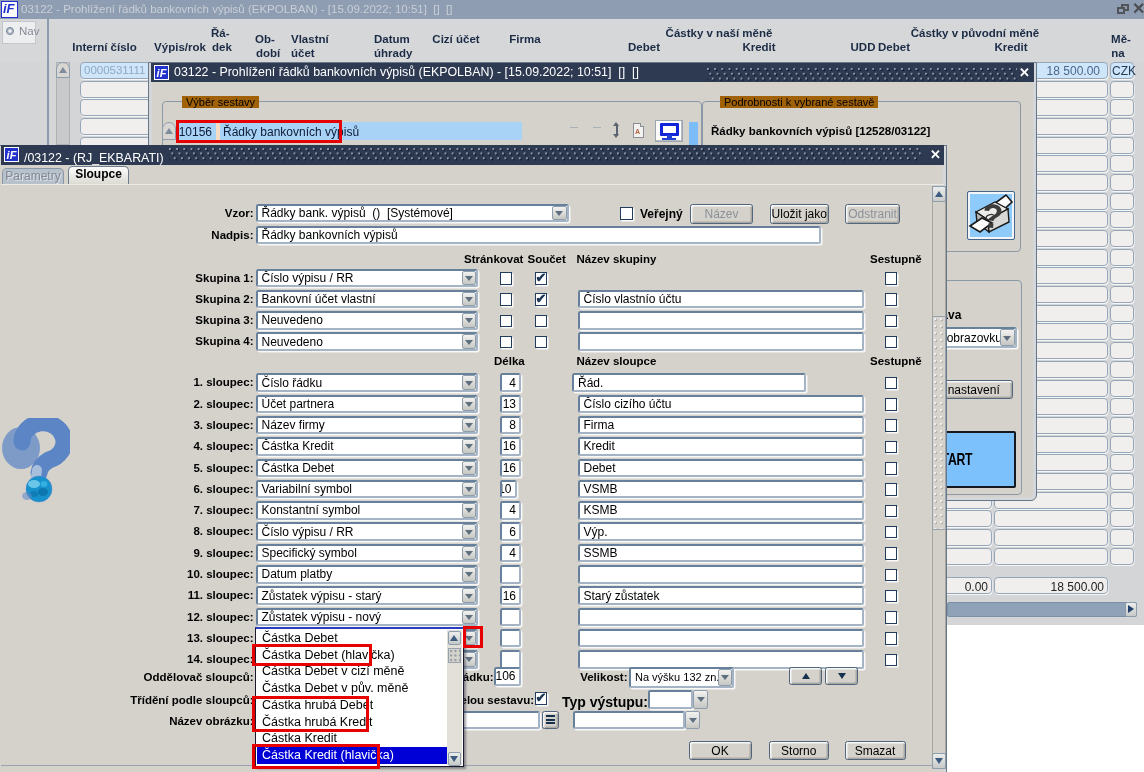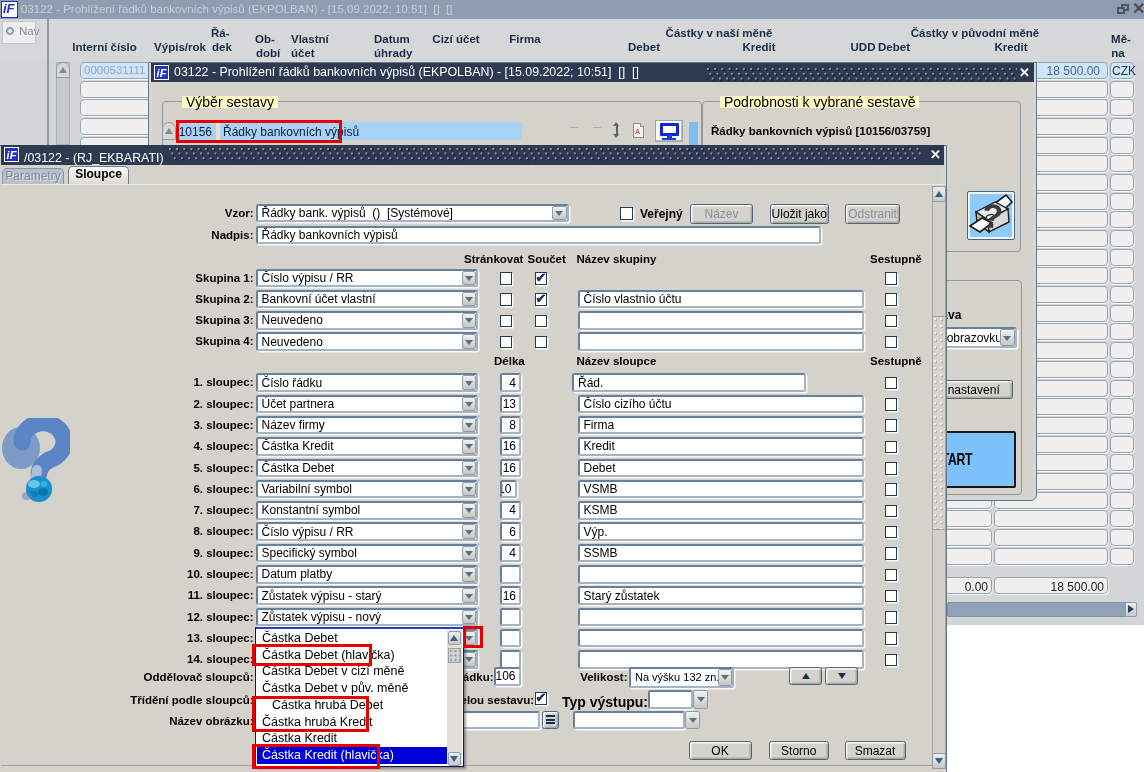--- a/index.html
+++ b/index.html
@@ -25,21 +25,21 @@
  radial-gradient(circle at 1px 1px,#8b96a8 0.95px,rgba(0,0,0,0) 1.35px),
  radial-gradient(circle at 1px 1px,#111b2e 1px,rgba(0,0,0,0) 1.4px),
  radial-gradient(circle at 1px 1px,#8b96a8 0.95px,rgba(0,0,0,0) 1.35px),
  radial-gradient(circle at 1px 1px,#111b2e 1px,rgba(0,0,0,0) 1.4px),
  radial-gradient(circle at 1px 1px,#8b96a8 0.95px,rgba(0,0,0,0) 1.35px),
  radial-gradient(circle at 1px 1px,#111b2e 1px,rgba(0,0,0,0) 1.4px);
  background-size:7.2px 14.4px;
  background-position:0 0,1.1px 1.1px,2.4px 4.8px,3.5px 5.9px,4.8px 9.6px,5.9px 10.7px}
 .xbtn{position:absolute;color:#fff;font-size:13px;font-weight:bold;line-height:13px}
 .grp{position:absolute;border:1px solid #8b98a6;border-radius:4px}
-.grplbl{position:absolute;background:#fef9c3;color:#000;font-size:14px;line-height:12px;
+.grplbl{position:absolute;background:#a16207;color:#000;font-size:11px;line-height:12px;
  padding:0 4px;white-space:nowrap}
 
 .fld{position:absolute;background:#fff;border:2px solid;
  border-color:#67809c #a4b4c4 #a4b4c4 #67809c;border-radius:2.5px;
  box-shadow:1.5px 1.5px 0 rgba(255,255,255,.85);
  font-size:12px;color:#000;white-space:nowrap;overflow:hidden}
 .fld .tx{position:absolute;left:4px;top:50%;transform:translateY(-50%);white-space:nowrap}
 .arw{position:absolute;background:linear-gradient(#f2f2f0,#c6c7c3);
  border:1px solid #8e9dac;border-radius:2px}
 .arw:after{content:"";position:absolute;left:50%;top:50%;transform:translate(-50%,-38%);
@@ -233,21 +233,21 @@
 <div class="dtb" style="left:151px;top:63px;width:883px;height:19px;z-index:11">
       <div class="dots" style="left:556px;top:4.5px;width:310px;height:13.5px"></div>
       <span style="position:absolute;left:23px;top:2px">03122 - Prohlížení řádků bankovních výpisů (EKPOLBAN) - [15.09.2022; 10:51]&nbsp; [] &nbsp;[]</span>
       <div class="ab" style="left:3px;top:1.5px;width:15px;height:15px;background:#2233cc;border:1px solid #fff;color:#fff;font-size:11px;font-weight:bold;font-style:italic;text-align:center;line-height:15px">iF</div>
       <div class="xbtn" style="left:868px;top:3px">✕</div>
     </div>
 <div class="grp" style="left:162px;top:101px;width:540px;height:60px;z-index:11"></div>
 <div class="grplbl" style="left:182px;top:96px;z-index:11">Výběr sestavy</div>
 <div class="grp" style="left:702px;top:101px;width:319px;height:151px;z-index:11"></div>
 <div class="grplbl" style="left:720px;top:96px;z-index:11">Podrobnosti k vybrané sestavě</div>
-<div class="ab" style="left:711px;top:125px;font-size:11.5px;font-weight:bold;z-index:11">Řádky bankovních výpisů [10156/03759]</div>
+<div class="ab" style="left:711px;top:125px;font-size:11.5px;font-weight:bold;z-index:11">Řádky bankovních výpisů [12528/03122]</div>
 <div class="ab ctr" style="left:162px;top:122px;width:13.5px;height:18px;background:#d8d6d2;border:1px solid #8e9dac;border-radius:7px 7px 0 0;z-index:11">
       <div class="tri-u" style="border-bottom-color:#7e8c9a"></div>
     </div>
 <div class="ab" style="left:178px;top:122px;width:38px;height:18px;background:#a9d3f6;z-index:11"></div>
 <div class="ab" style="left:216px;top:122px;width:3.5px;height:18px;background:#f5dcc4;z-index:11"></div>
 <div class="ab" style="left:219.5px;top:122px;width:302px;height:18px;background:#a9d3f6;z-index:11"></div>
 <div class="ab" style="left:178px;top:124.5px;width:34px;text-align:right;font-size:12px;color:#0c1c34;z-index:11">10156</div>
 <div class="ab" style="left:223px;top:124.5px;font-size:12px;color:#0c1c34;z-index:11">Řádky bankovních výpisů</div>
 <div class="redbox" style="left:175.5px;top:119.5px;width:166.5px;height:23.5px;z-index:12"></div>
 <div class="ab" style="left:570px;top:126.5px;width:8px;height:1.6px;background:#aab0b8;z-index:11"></div>
@@ -555,21 +555,21 @@
     </div>
 <div class="ab ctr sbtn" style="left:931.5px;top:753px;width:14.5px;height:16px;z-index:21">
       <div class="tri-d"></div>
     </div>
 <div class="ab" style="left:931.5px;top:316px;width:14.5px;height:214px;background:#d6d3cd;border:1px solid #97a2ad;background-image:radial-gradient(circle at 2px 2px,#efefed 1.2px,transparent 1.6px),radial-gradient(circle at 2px 2px,#b3b0aa 1.2px,transparent 1.6px);background-size:6px 7px,6px 7px;background-position:0 0,1px 1px;z-index:21"></div>
 <div class="ab" style="left:255px;top:627px;width:208.5px;height:139.5px;background:#fff;border:1.5px solid #1a1a2c;border-top:2px solid #2a3cc0;box-shadow:2px 2px 2px rgba(40,40,60,.45);z-index:35"></div>
 <div class="ab" style="left:257px;top:629.8px;width:190px;height:16.7px;color:#000;font-size:12.5px;line-height:16.7px;padding-left:5px;white-space:nowrap;overflow:hidden;z-index:36">Částka Debet</div>
 <div class="ab" style="left:257px;top:646.5px;width:190px;height:16.7px;color:#000;font-size:12.5px;line-height:16.7px;padding-left:5px;white-space:nowrap;overflow:hidden;z-index:36">Částka Debet (hlavička)</div>
 <div class="ab" style="left:257px;top:663.3px;width:190px;height:16.7px;color:#000;font-size:12.5px;line-height:16.7px;padding-left:5px;white-space:nowrap;overflow:hidden;z-index:36">Částka Debet v cizí měně</div>
 <div class="ab" style="left:257px;top:680.0px;width:190px;height:16.7px;color:#000;font-size:12.5px;line-height:16.7px;padding-left:5px;white-space:nowrap;overflow:hidden;z-index:36">Částka Debet v pův. měně</div>
-<div class="ab" style="left:257px;top:696.8px;width:190px;height:16.7px;color:#000;font-size:12.5px;line-height:16.7px;padding-left:15px;white-space:nowrap;overflow:hidden;z-index:36">Částka hrubá Debet</div>
+<div class="ab" style="left:257px;top:696.8px;width:190px;height:16.7px;color:#000;font-size:12.5px;line-height:16.7px;padding-left:5px;white-space:nowrap;overflow:hidden;z-index:36">Částka hrubá Debet</div>
 <div class="ab" style="left:257px;top:713.5px;width:190px;height:16.7px;color:#000;font-size:12.5px;line-height:16.7px;padding-left:5px;white-space:nowrap;overflow:hidden;z-index:36">Částka hrubá Kredit</div>
 <div class="ab" style="left:257px;top:730.2px;width:190px;height:16.7px;color:#000;font-size:12.5px;line-height:16.7px;padding-left:5px;white-space:nowrap;overflow:hidden;z-index:36">Částka Kredit</div>
 <div class="ab" style="left:257px;top:747.0px;width:190px;height:16.7px;background:#0000d6;color:#fff;font-size:12.5px;line-height:16.7px;padding-left:5px;white-space:nowrap;overflow:hidden;z-index:36">Částka Kredit (hlavička)</div>
 <div class="ab" style="left:447px;top:629.5px;width:14.5px;height:135px;background:#e3e0da;z-index:36"></div>
 <div class="ab ctr sbtn" style="left:447.5px;top:630.5px;width:13.5px;height:14px;z-index:37">
       <div class="tri-u"></div>
     </div>
 <div class="ab ctr sbtn" style="left:447.5px;top:751.5px;width:13.5px;height:14px;z-index:37">
       <div class="tri-d"></div>
     </div>

